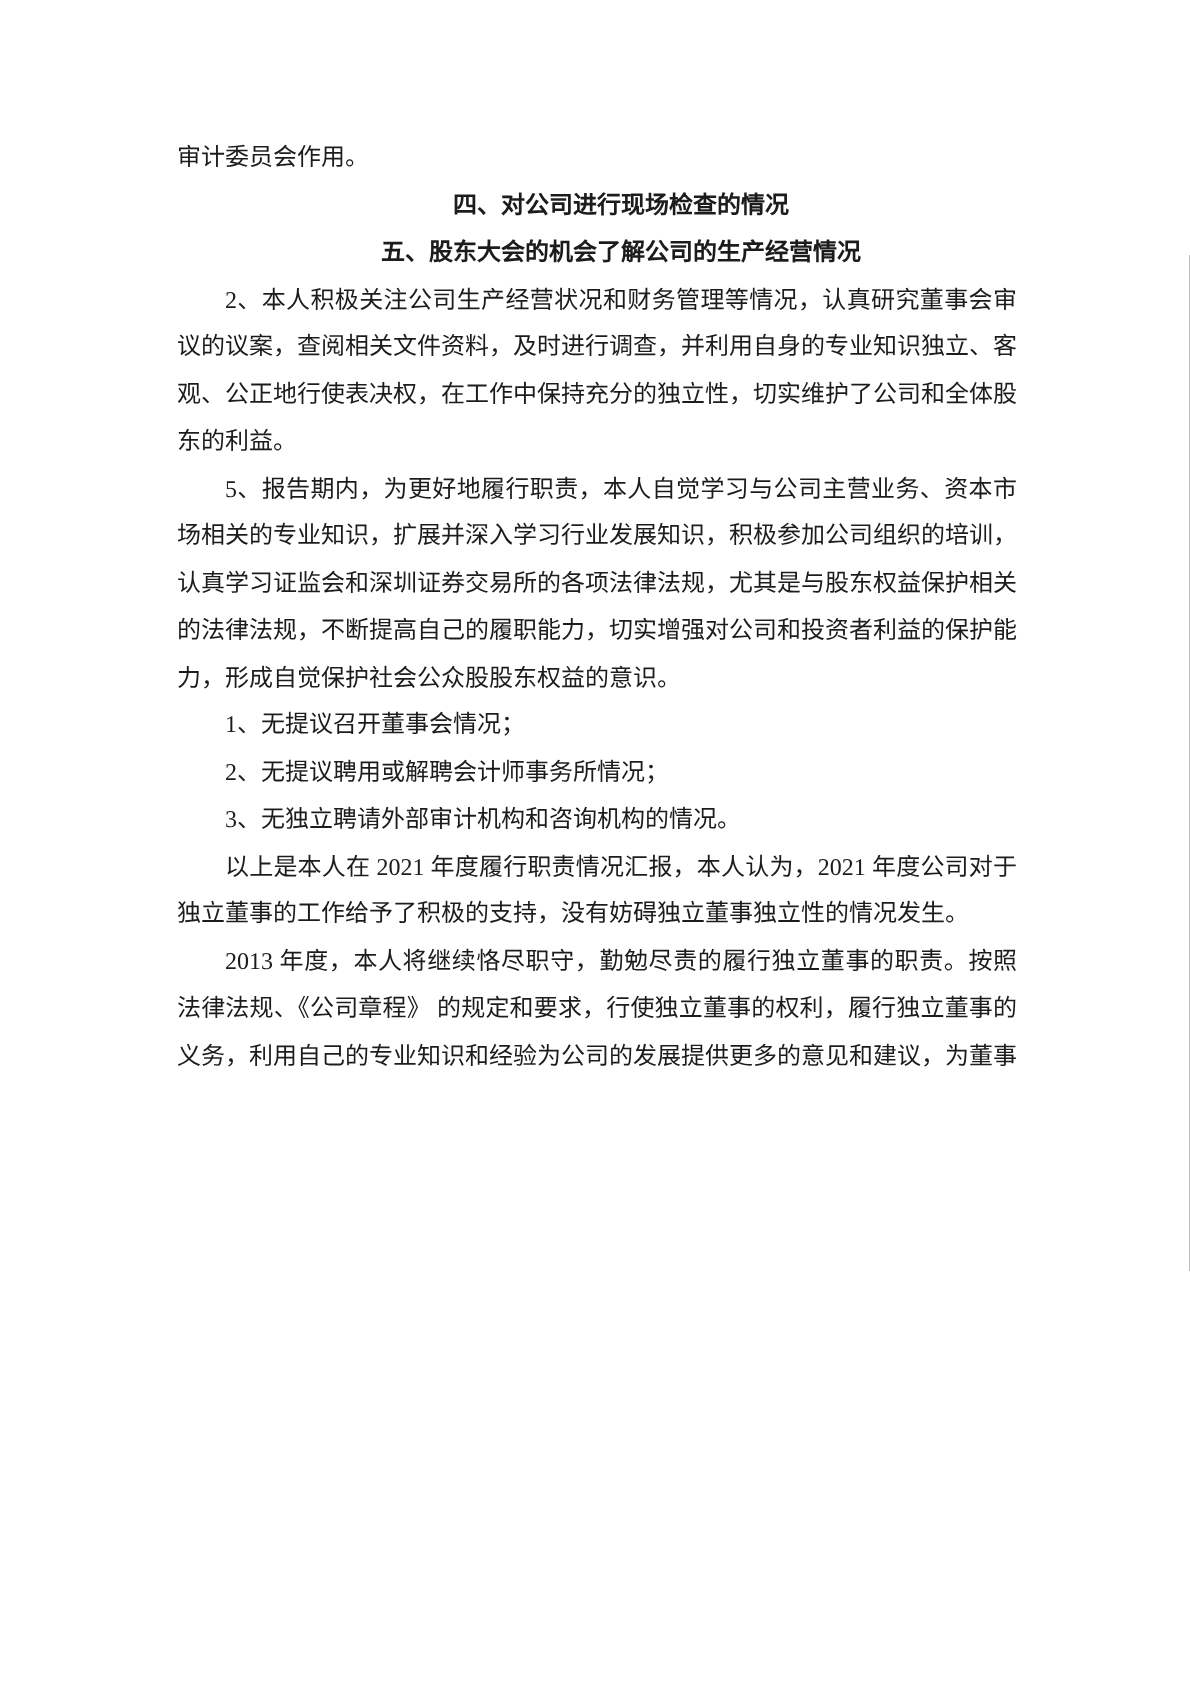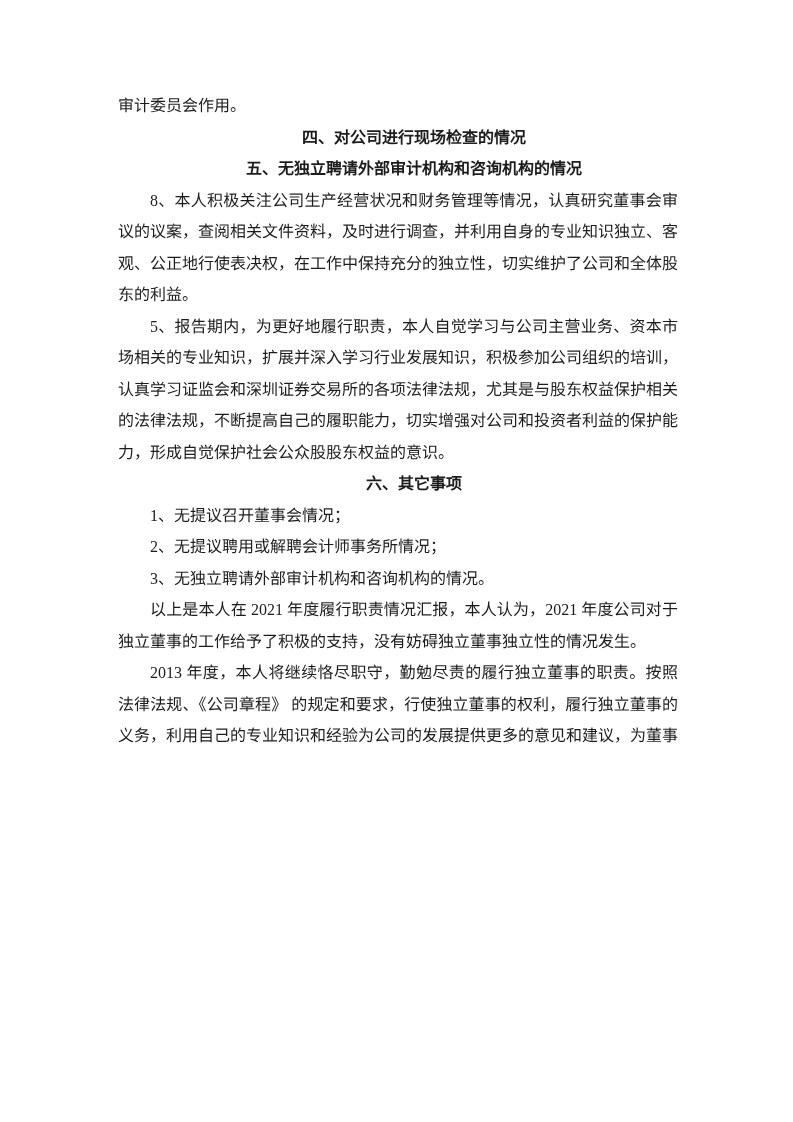--- a/index.html
+++ b/index.html
@@ -44,23 +44,22 @@
     text-align: center;
   }
 </style>
 </head>
 <body>
 
 <div class="page">
   <div class="doc">
     <p class="cont">审计委员会作用。</p>
     <p class="heading">四、对公司进行现场检查的情况</p>
-    <p class="heading">五、无独立聘请外部审计机构和咨询机构的情况</p>
-    <p>8、本人积极关注公司生产经营状况和财务管理等情况，认真研究董事会审议的议案，查阅相关文件资料，及时进行调查，并利用自身的专业知识独立、客观、公正地行使表决权，在工作中保持充分的独立性，切实维护了公司和全体股东的利益。</p>
+    <p class="heading">五、股东大会的机会了解公司的生产经营情况</p>
+    <p>2、本人积极关注公司生产经营状况和财务管理等情况，认真研究董事会审议的议案，查阅相关文件资料，及时进行调查，并利用自身的专业知识独立、客观、公正地行使表决权，在工作中保持充分的独立性，切实维护了公司和全体股东的利益。</p>
     <p>5、报告期内，为更好地履行职责，本人自觉学习与公司主营业务、资本市场相关的专业知识，扩展并深入学习行业发展知识，积极参加公司组织的培训，认真学习证监会和深圳证券交易所的各项法律法规，尤其是与股东权益保护相关的法律法规，不断提高自己的履职能力，切实增强对公司和投资者利益的保护能力，形成自觉保护社会公众股股东权益的意识。</p>
-    <p class="heading">六、其它事项</p>
     <p>1、无提议召开董事会情况；</p>
     <p>2、无提议聘用或解聘会计师事务所情况；</p>
     <p>3、无独立聘请外部审计机构和咨询机构的情况。</p>
     <p>以上是本人在 2021 年度履行职责情况汇报，本人认为，2021 年度公司对于独立董事的工作给予了积极的支持，没有妨碍独立董事独立性的情况发生。</p>
     <p>2013 年度，本人将继续恪尽职守，勤勉尽责的履行独立董事的职责。按照法律法规、《公司章程》 的规定和要求，行使独立董事的权利，履行独立董事的义务，利用自己的专业知识和经验为公司的发展提供更多的意见和建议，为董事</p>
   </div>
 </div>
 
 </body></html>

